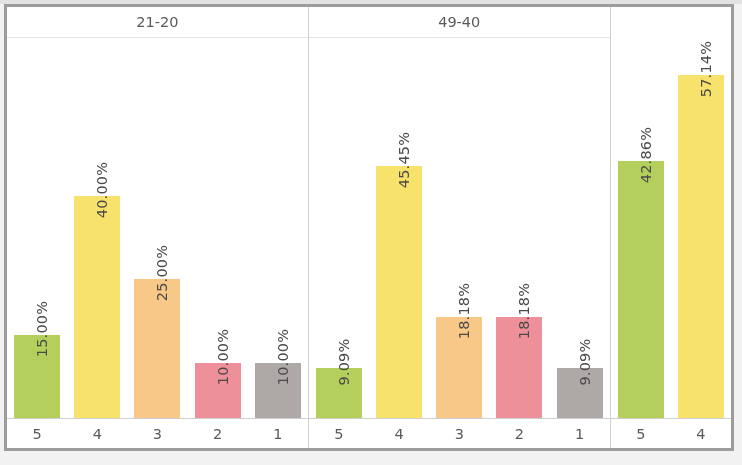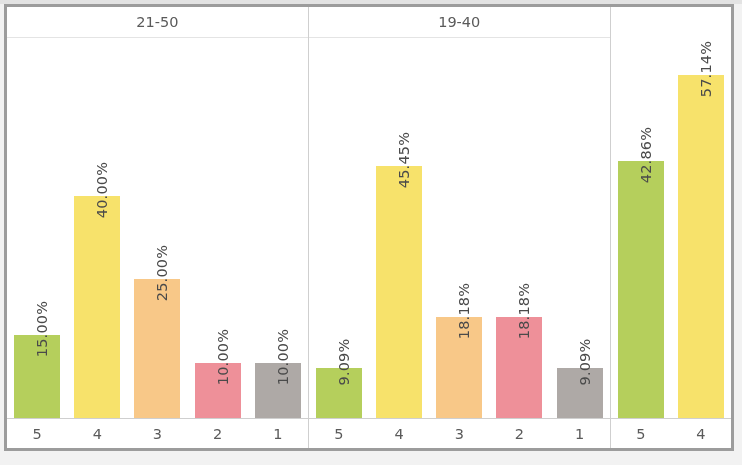--- a/index.html
+++ b/index.html
@@ -139,21 +139,21 @@
 </style>
 </head>
 <body>
 
 <div id="root">
   <div id="top-strip"></div>
 
   <div id="chart-frame">
     <div id="panels">
         <div class="panel" style="flex: 5 0 0px;">
-          <div class="panel-header">21-50</div>
+          <div class="panel-header">21-20</div>
           <div class="plot">
             <div class="bars">
               <div class="bar-slot" style="flex: 1 1 0px;">
                 <span class="bar-label" style="bottom: calc(21.8978% + 6px);">15.00%</span>
                 <div class="bar" style="height: 21.8978%; background: rgb(181, 207, 92);"></div>
               </div>
               <div class="bar-slot" style="flex: 1 1 0px;">
                 <span class="bar-label" style="bottom: calc(58.3942% + 6px);">40.00%</span>
                 <div class="bar" style="height: 58.3942%; background: rgb(247, 226, 107);"></div>
               </div>
@@ -173,21 +173,21 @@
           </div>
           <div class="axis">
             <div class="axis-tick" style="flex: 1 1 0px;">5</div>
             <div class="axis-tick" style="flex: 1 1 0px;">4</div>
             <div class="axis-tick" style="flex: 1 1 0px;">3</div>
             <div class="axis-tick" style="flex: 1 1 0px;">2</div>
             <div class="axis-tick" style="flex: 1 1 0px;">1</div>
           </div>
         </div>
         <div class="panel" style="flex: 5 0 0px;">
-          <div class="panel-header">19-40</div>
+          <div class="panel-header">49-40</div>
           <div class="plot">
             <div class="bars">
               <div class="bar-slot" style="flex: 1 1 0px;">
                 <span class="bar-label" style="bottom: calc(13.2701% + 6px);">9.09%</span>
                 <div class="bar" style="height: 13.2701%; background: rgb(181, 207, 92);"></div>
               </div>
               <div class="bar-slot" style="flex: 1 1 0px;">
                 <span class="bar-label" style="bottom: calc(66.3504% + 6px);">45.45%</span>
                 <div class="bar" style="height: 66.3504%; background: rgb(247, 226, 107);"></div>
               </div>

